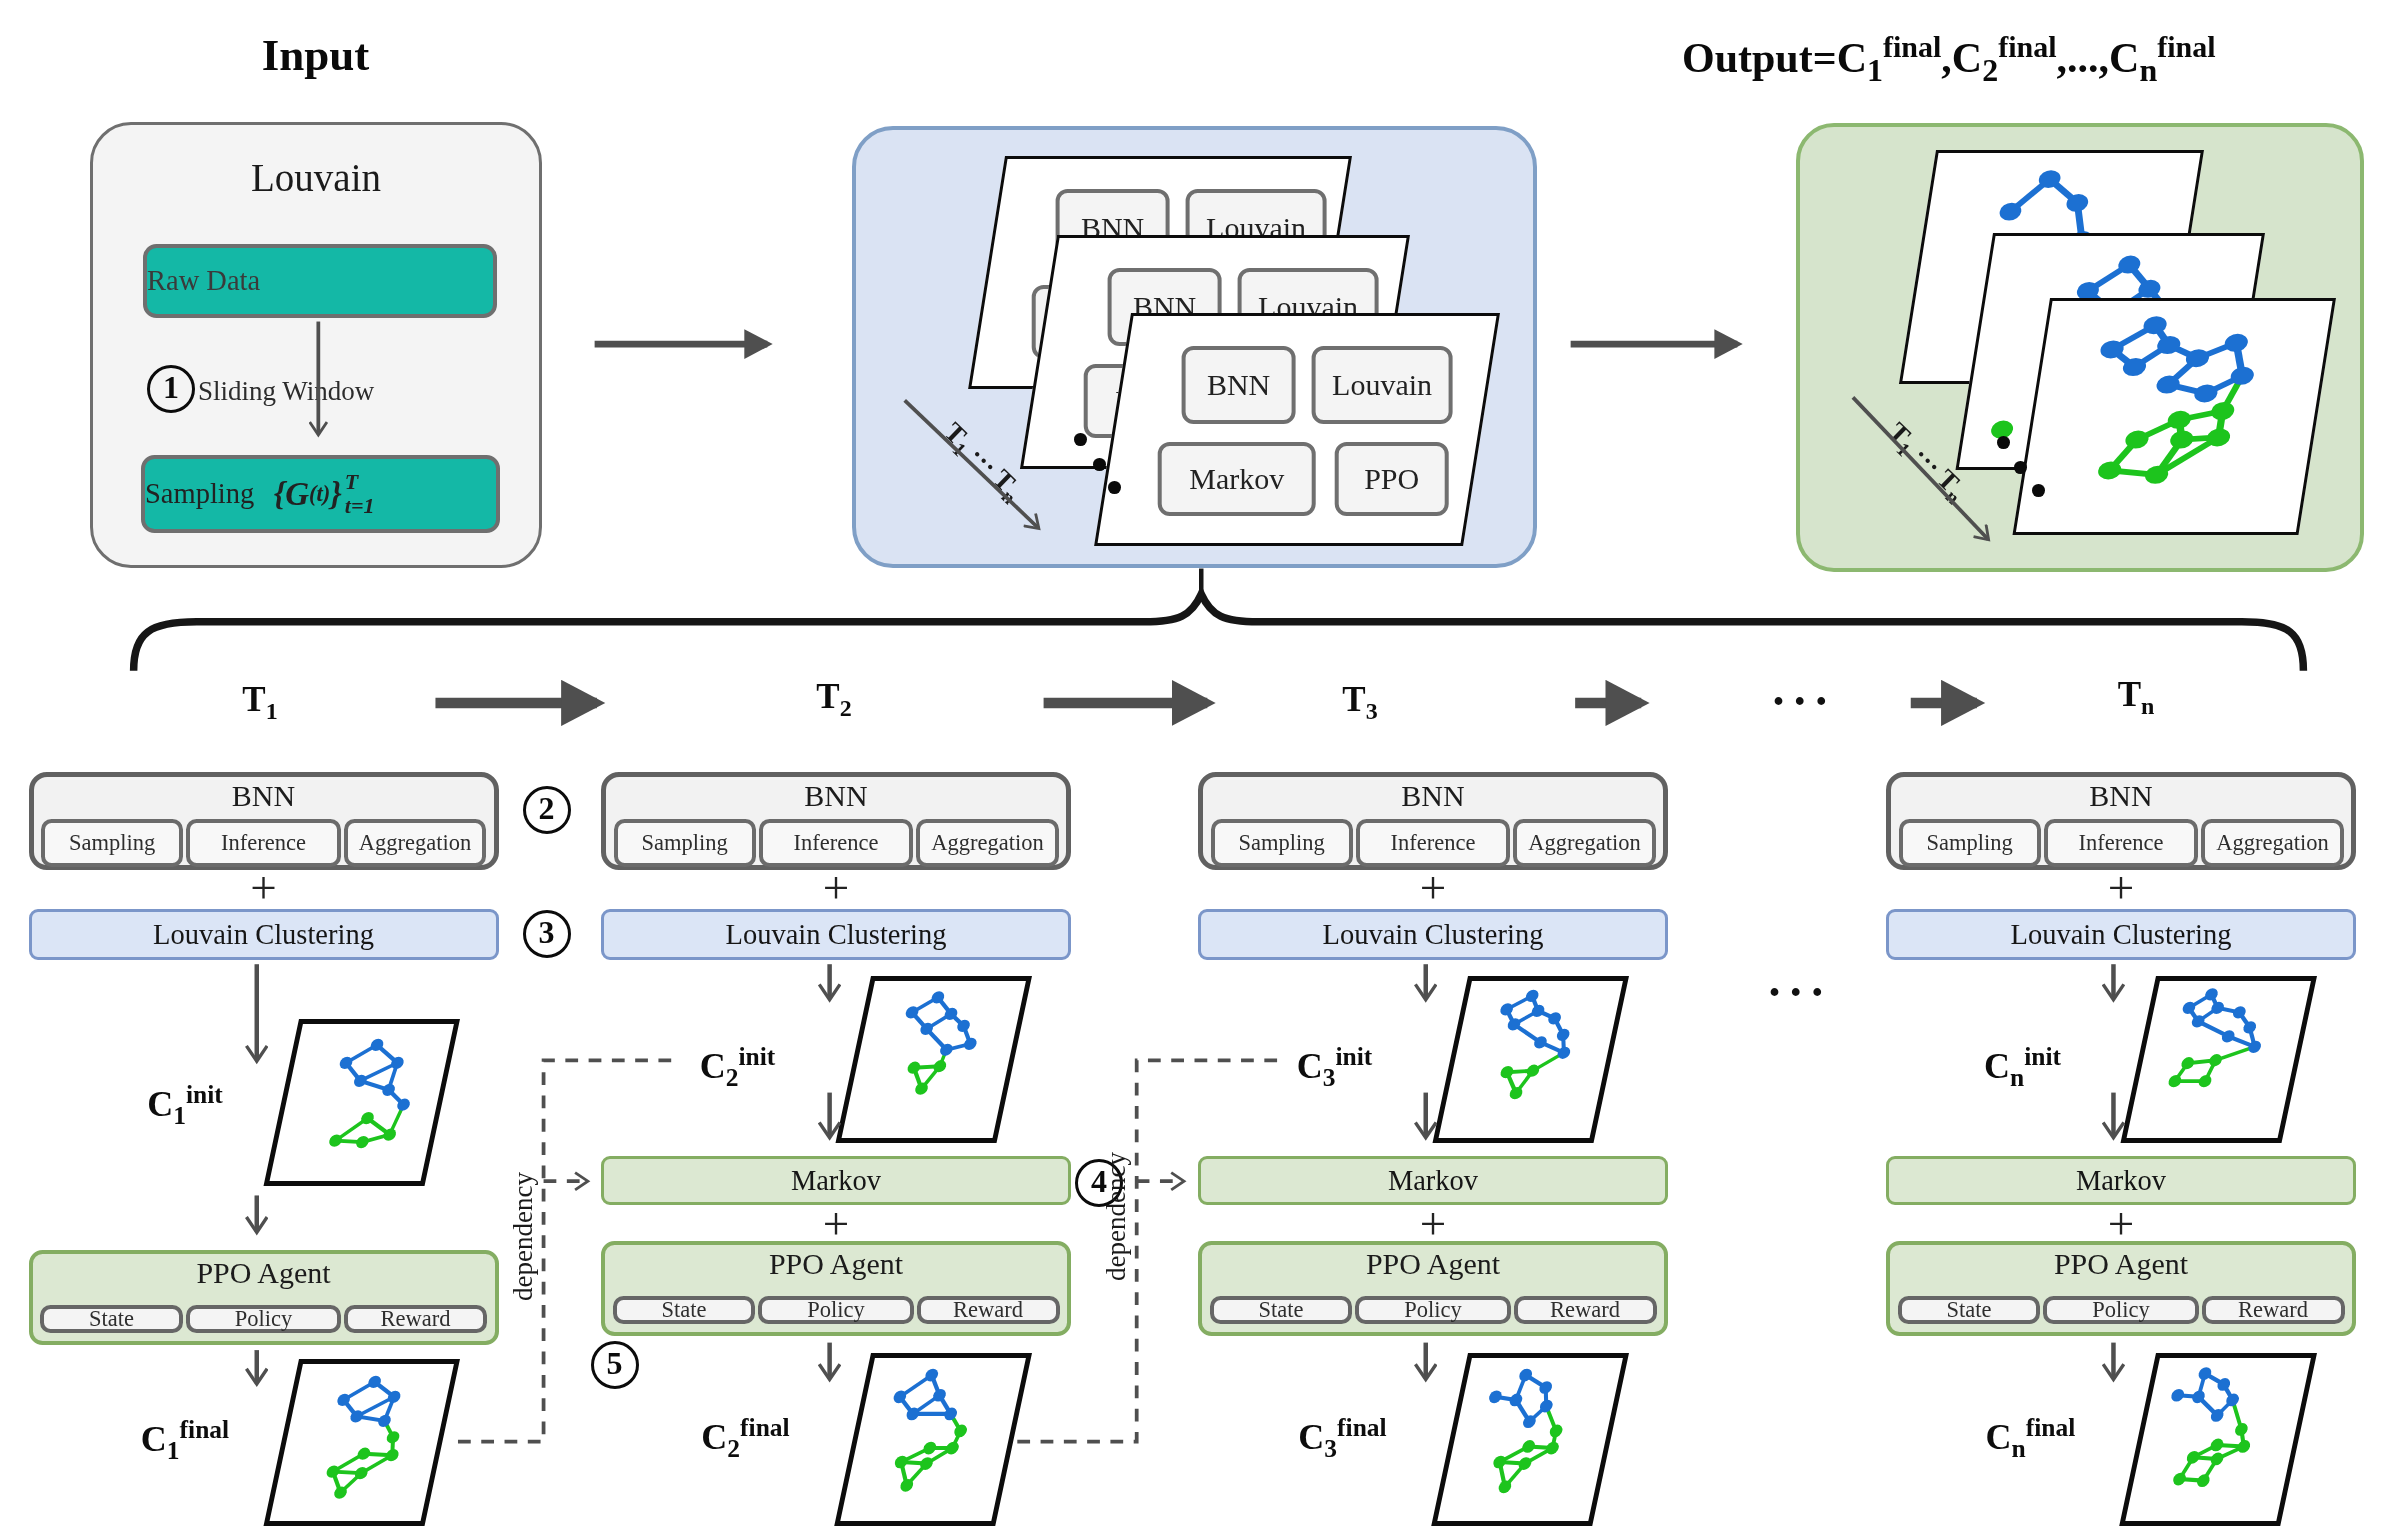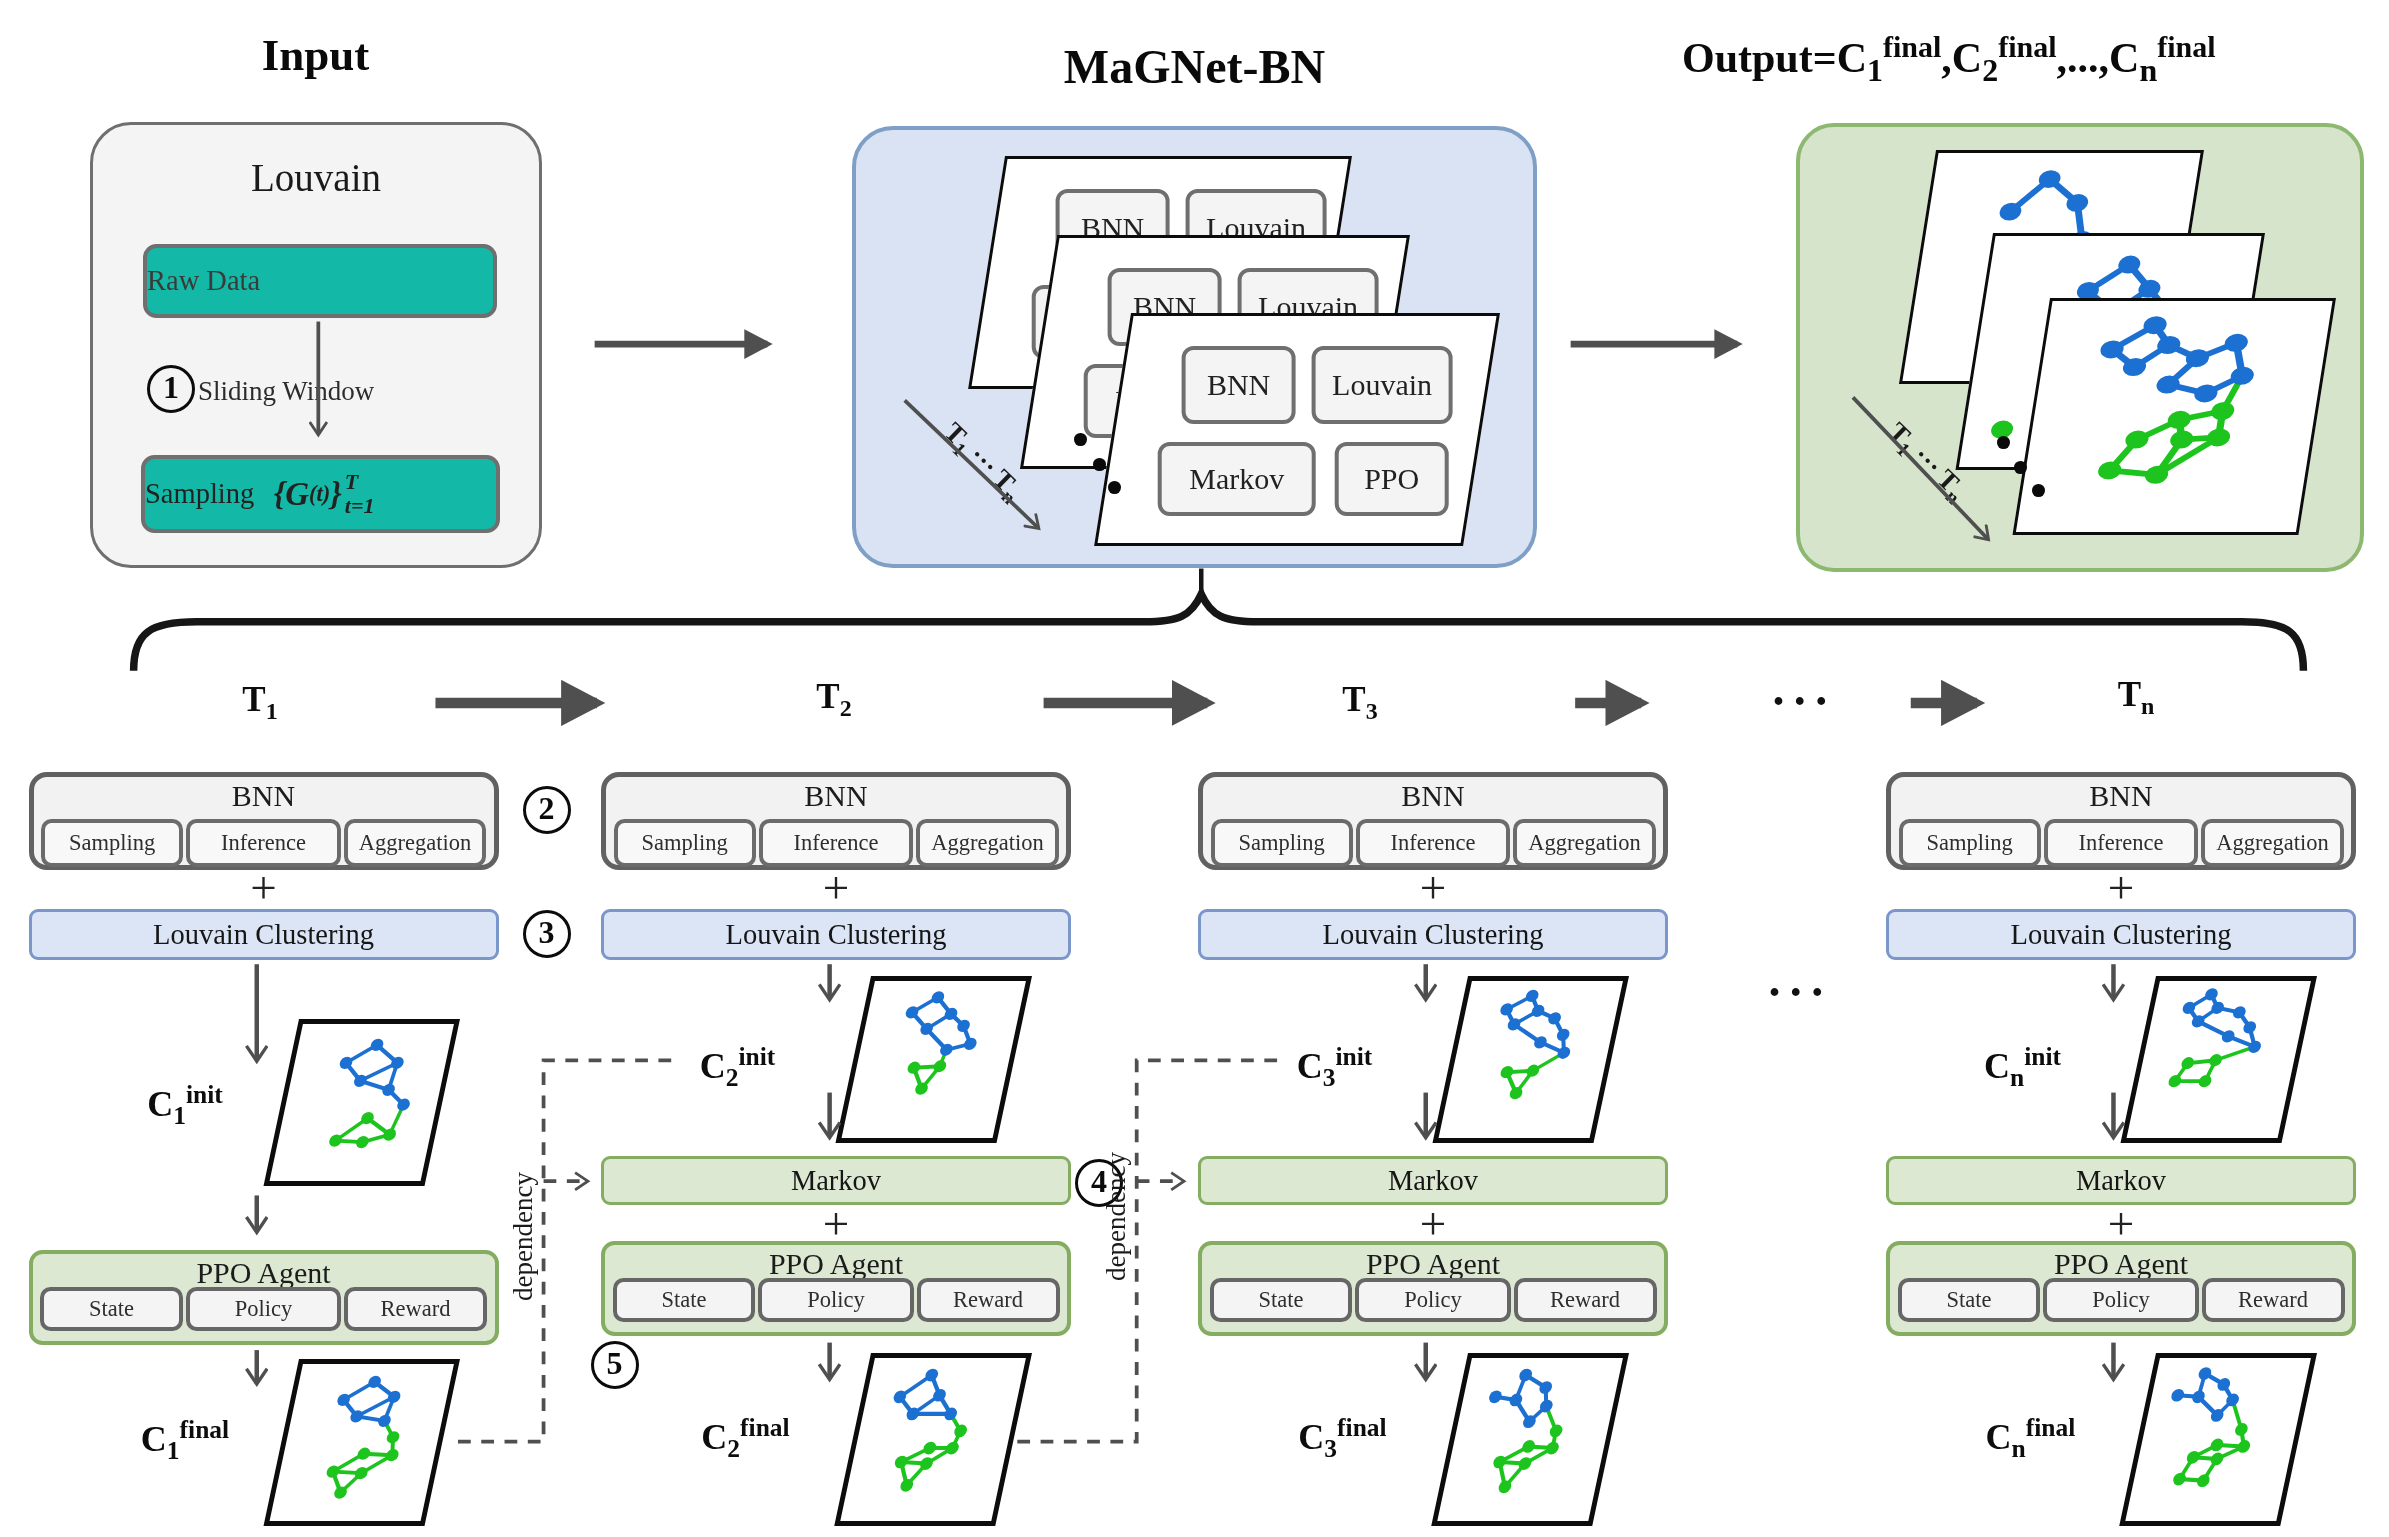--- a/index.html
+++ b/index.html
@@ -114,21 +114,21 @@
   .markov {
     position:absolute; left:6px; top:390px; width:470px; height:49px;
     background:#dce8d2; border:3.8px solid #84ad62; border-radius:9px;
     display:flex; align-items:center; justify-content:center; font-size:28.5px; color:#161616;
   }
   .ppo {
     position:absolute; left:6px; top:475px; width:470px; height:95px;
     background:#dce8d2; border:4.5px solid #84ad62; border-radius:13.5px;
   }
   .first .ppo { top:484px; }
-  .ppo .subrow { top:33px; height:44px; }
+  .ppo .subrow { top:51px; height:28px; }
   .ppo .subbox { background:#f4f4f4; border-color:#666; }
   .gcard {
     position:absolute; width:161px; height:167px; background:#ffffff; border:5.3px solid #0c0c0c;
     transform:skewX(-12deg); transform-origin:0 0;
   }
   .ginit { left:276px; top:210px; }
   .first .ginit { top:253px; }
   .gfinal { left:276px; top:587px; height:173px; }
   .first .gfinal { top:593px; height:167px; }
   .clabel { position:absolute; width:225px; text-align:center; font-weight:bold; color:#0d0d0d; font-size:36px; }
@@ -151,21 +151,20 @@
   #dep-label-2 { left:1011px; top:1201px; }
   
   #overlay { position:absolute; left:0; top:0; width:2389px; height:1538px; pointer-events:none; z-index:5; }
 </style>
 </head>
 <body>
 
 <div id="root">
 
   <div class="top-title" id="input-title">Input</div>
-  <div class="top-title" id="magnet-title">MaGNet-BN</div>
   <div class="top-title" id="output-title"><span>Output=C</span><sub>1</sub><sup>final</sup><span>,C</span><sub>2</sub><sup>final</sup><span>,...,C</span><sub>n</sub><sup>final</sup></div>
 
   <div id="input-panel">
     <div id="dataset-label">Louvain</div>
     <div class="inbox" id="rawdata-box">
       <span>Raw Data</span>
     </div>
     <div class="badge" id="badge-1">1</div>
     <div id="sliding-window">Sliding Window</div>
     <div class="inbox" id="snapshots-box">

